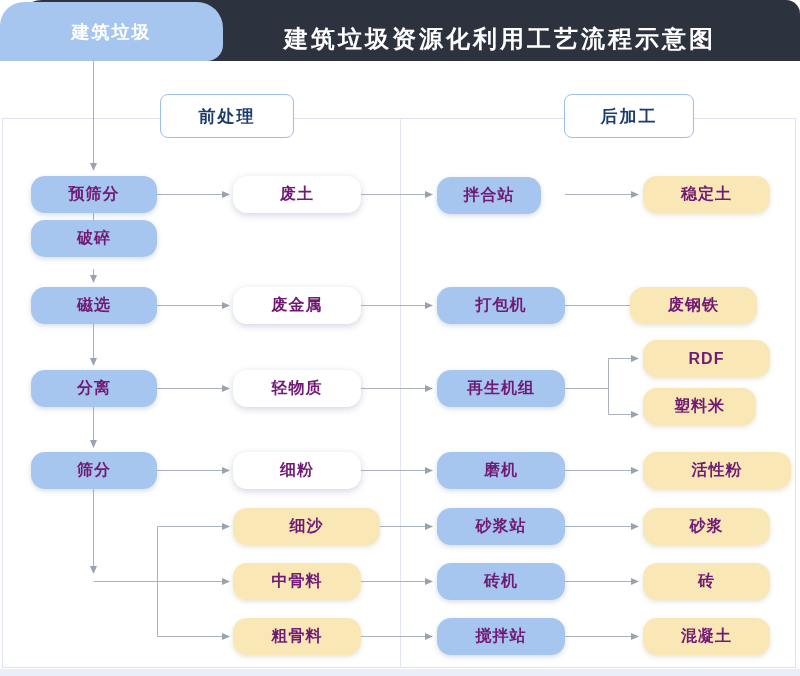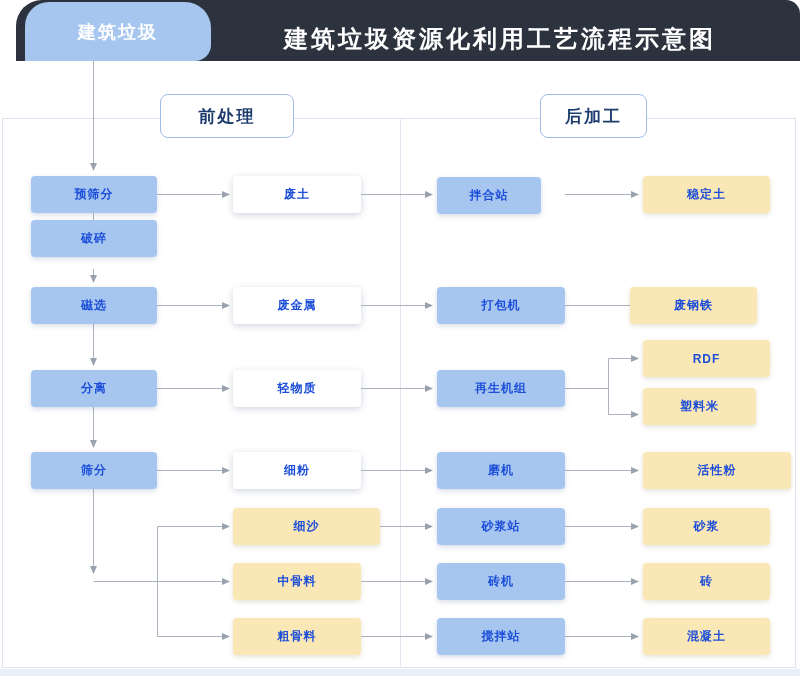--- a/index.html
+++ b/index.html
@@ -12,24 +12,24 @@
   .header-bar{
     position:absolute;left:16px;top:0;width:784px;height:61px;
     background:#2c323e;border-radius:26px 14px 0 0;z-index:1;
   }
   .header-title{
     position:absolute;left:184px;right:0;top:0;height:78px;
     display:flex;align-items:center;justify-content:center;
     color:#ffffff;font-size:24px;font-weight:bold;letter-spacing:3px;font-family:Liberation Serif, serif;
   }
   .source-tab{
-    position:absolute;left:0;top:2px;width:186px;height:59px;
+    position:absolute;left:0;top:2px;width:223px;height:59px;
     background:#a6c6f0;border-radius:24px 26px 16px 0;
     display:flex;align-items:center;justify-content:center;
-    color:#ffffff;font-size:18px;font-weight:bold;letter-spacing:2px;z-index:2;margin-left:25px;
+    color:#ffffff;font-size:18px;font-weight:bold;letter-spacing:2px;z-index:2;
   }
   
   .panel{
     position:absolute;left:2px;top:118px;width:794px;height:550px;
     border:1px solid #dfe2ee;background:#ffffff;box-sizing:border-box;z-index:0;
   }
   .panel-divider{
     position:absolute;left:400px;top:118px;width:1px;height:550px;
     background:#e3e6f0;z-index:0;
   }
@@ -38,29 +38,29 @@
     background:#e9eef9;z-index:0;
   }
   
   .section-label{
     position:absolute;top:94px;height:44px;box-sizing:border-box;
     background:#ffffff;border:1px solid #9fbde9;border-radius:8px;
     display:flex;align-items:center;justify-content:center;
     color:#1d3c6e;font-size:17px;font-weight:bold;letter-spacing:2px;z-index:4;margin-left:27px;
   }
   .label-pre{left:133px;width:134px;}
-  .label-post{left:513px;width:107px;}
+  .label-post{left:537px;width:130px;}
   
   .connectors{position:absolute;left:0;top:0;z-index:2;pointer-events:none;}
   .connectors line{stroke:#abb1bc;stroke-width:1;}
   
   .node{
-    position:absolute;height:37px;border-radius:4px;box-sizing:border-box;
+    position:absolute;height:37px;border-radius:14px;box-sizing:border-box;
     display:flex;align-items:center;justify-content:center;
-    font-size:12px;font-weight:600;color:#1d4ed8;letter-spacing:1px;z-index:3;
+    font-size:16px;font-weight:600;color:#701a75;letter-spacing:1px;z-index:3;
   }
   .blue{background:#a6c6f0;box-shadow:0 2px 5px rgba(140,155,185,.35);}
   .yellow{background:#fae7b6;box-shadow:0 2px 5px rgba(170,155,110,.28);}
   .white{background:#ffffff;box-shadow:0 2px 7px rgba(150,160,185,.45);text-align:right;}
 </style>
 </head>
 <body>
 
 <div class="panel"></div>
 <div class="panel-divider"></div>

